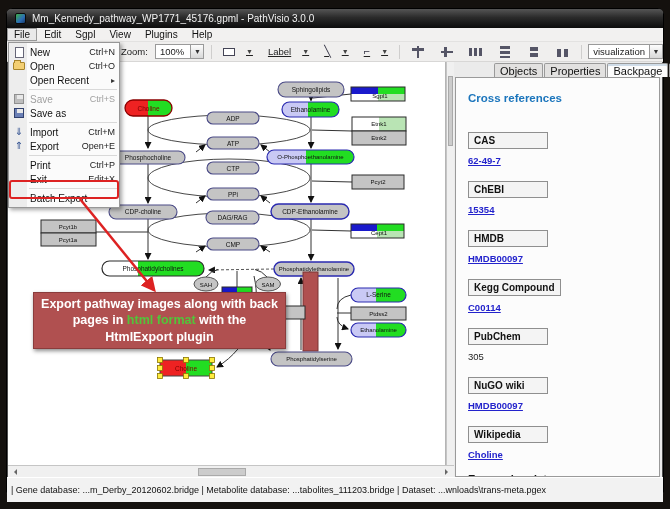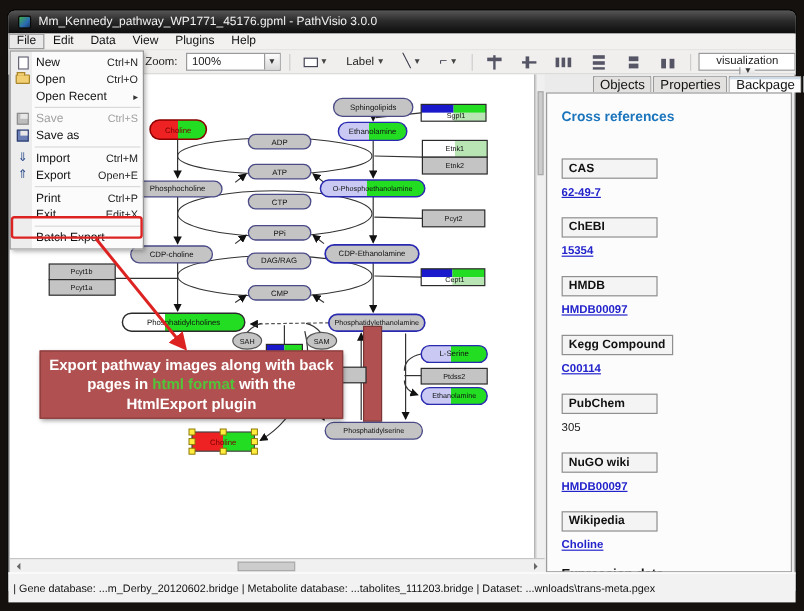--- a/index.html
+++ b/index.html
@@ -29,22 +29,22 @@
   
   .toolbar { position:absolute; left:7px; top:42px; width:656px; height:20px;
     background:#f0efee; border-bottom:1px solid #d8d7d6; display:flex; align-items:center;
     gap:7px; padding-left:114px; font-size:9.5px; color:#222; }
   .tsep { width:1px; height:14px; background:#cfcecd; }
   .combo { height:15px; background:#fff; border:1px solid #9a9a9a; display:flex; align-items:center; }
   .combo .val { padding:0 4px; flex:1; font-size:9.5px; }
   .combo .dd { width:13px; height:100%; background:linear-gradient(#fdfdfd,#d8d8d8);
     border-left:1px solid #9a9a9a; display:flex; align-items:center; justify-content:center;
     font-size:7px; color:#333; }
-  .zoom-combo { width:82px; } .viz-combo { width:84px;flex-direction:column; }
-  .tbtn { height:16px; border:1px solid transparent; display:flex; align-items:center; gap:2px; padding:0 3px; }
+  .zoom-combo { width:82px; } .viz-combo { width:84px; }
+  .tbtn { height:16px; border:1px solid transparent; display:flex; align-items:center; gap:11px; padding:0 3px;text-decoration:underline; }
   .caret { font-size:7px; color:#444; }
   .mini-node { width:12px; height:8px; border:1px solid #445; background:#fff; }
   .glyph { font-size:11px; color:#334; line-height:1; }
   .ico { width:14px; height:12px; position:relative; }
   .ico .b { position:absolute; background:#556; }
 
   
   .canvas { position:absolute; left:8px; top:62px; width:438px; height:403px; background:#fff;
     border-right:1px solid #b5b5b5; }
   .canvas svg { position:absolute; left:0; top:0; }
@@ -126,21 +126,21 @@
   <div class="window-frame"></div>
 
   <div class="titlebar">
     <div class="app-icon"></div>
     <span>Mm_Kennedy_pathway_WP1771_45176.gpml - PathVisio 3.0.0</span>
   </div>
 
   <div class="menubar">
     <div class="mi open">File</div>
     <div class="mi">Edit</div>
-    <div class="mi">Data</div>
+    <div class="mi">Sgpl</div>
     <div class="mi">View</div>
     <div class="mi">Plugins</div>
     <div class="mi">Help</div>
   </div>
 
   <div class="toolbar">
     <span>Zoom:</span>
     <div class="combo zoom-combo">
       <span class="val">100%</span>
       <span class="dd">▼</span>

